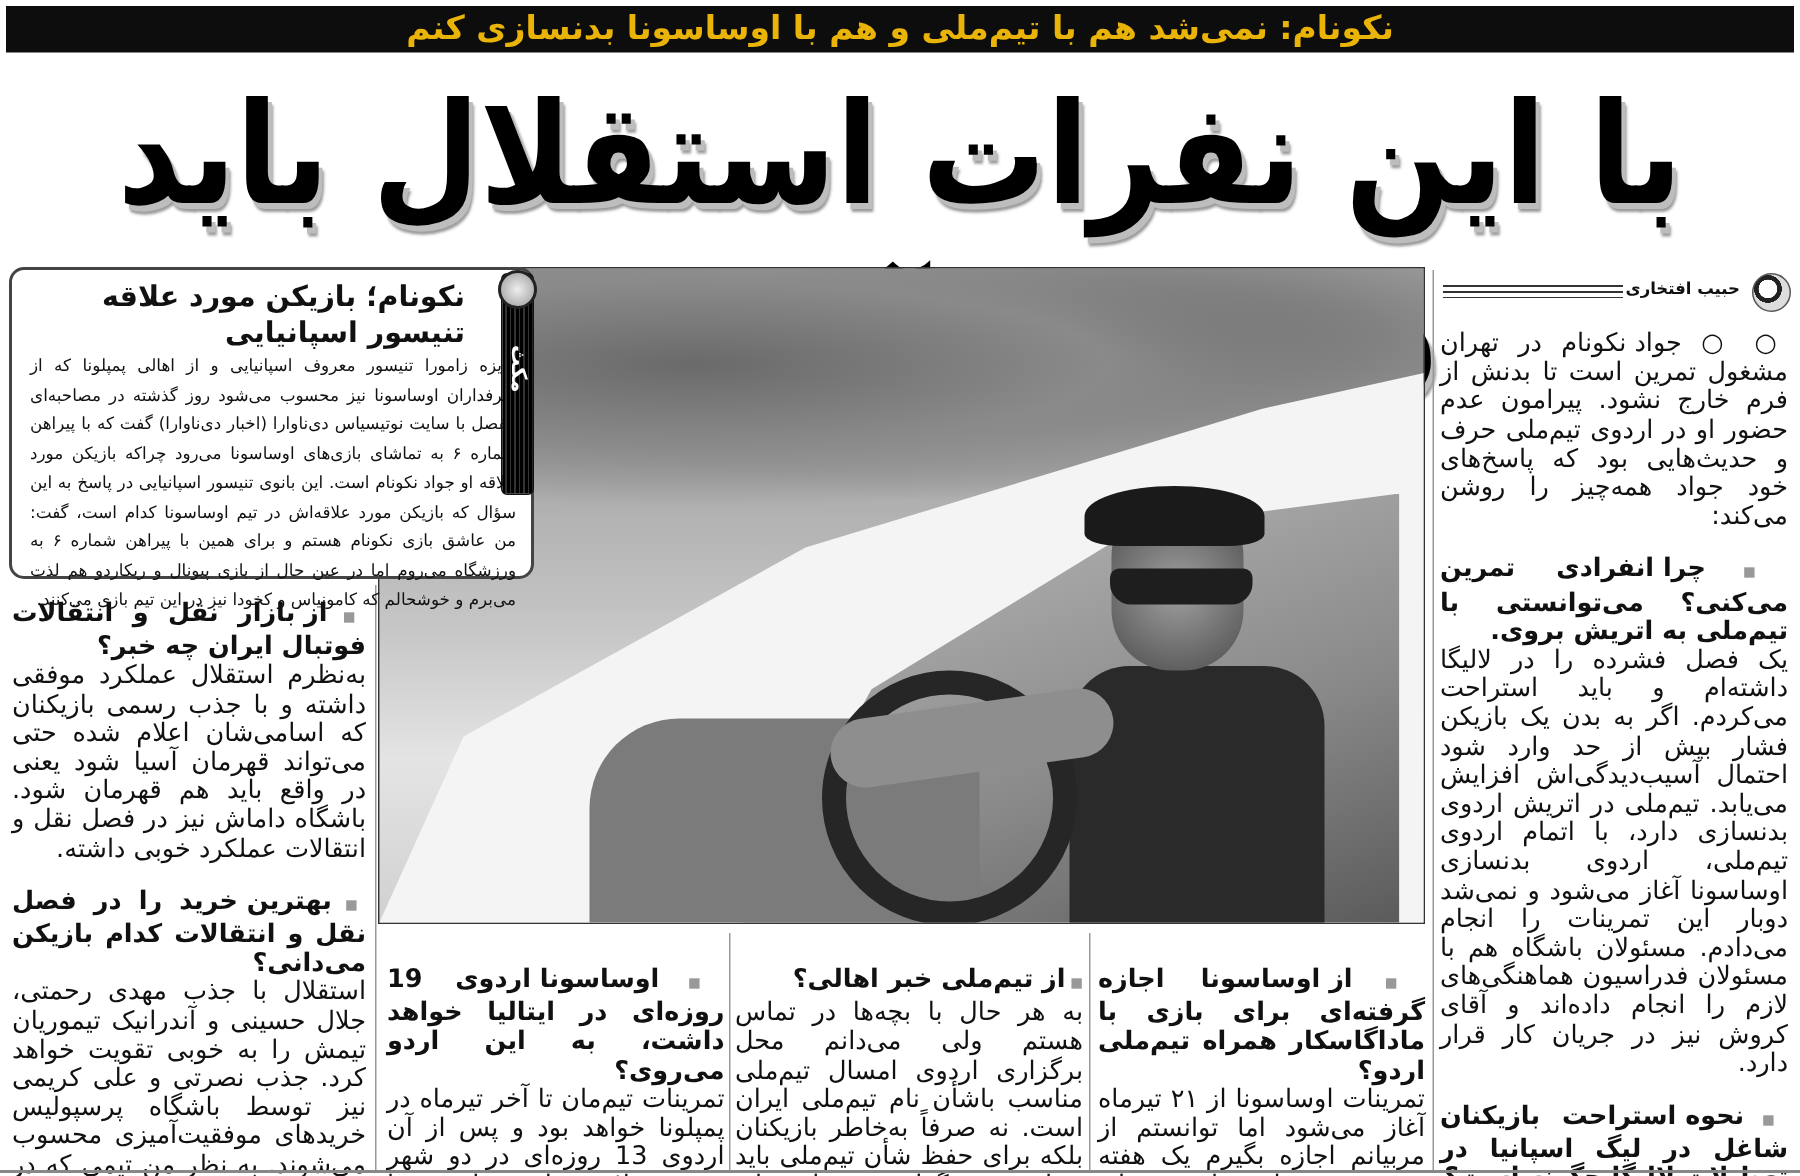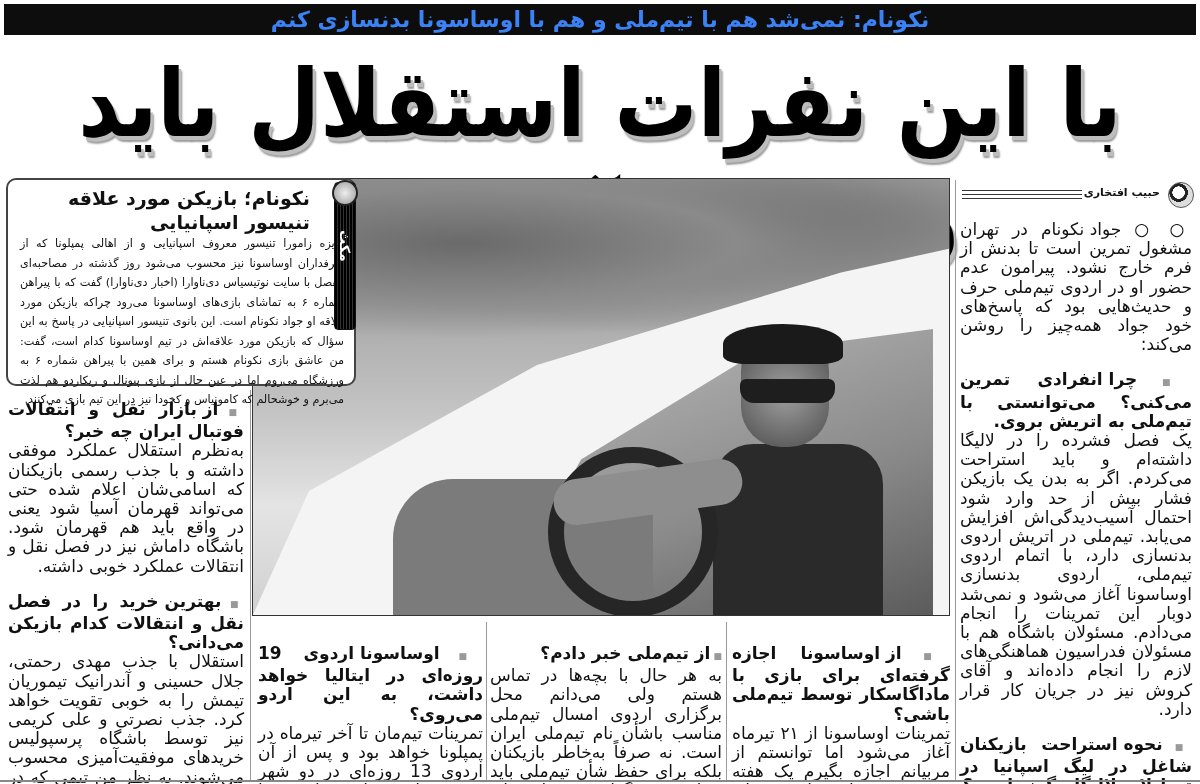--- a/index.html
+++ b/index.html
@@ -1,21 +1,21 @@
 <!DOCTYPE html>
 <html><head>
 <meta charset="utf-8">
 <style>
   * { box-sizing: border-box; margin: 0; padding: 0; }
   html, body { width: 1200px; height: 784px; overflow: hidden; background: #fff; }
   body { position: relative; font-family: "DejaVu Sans", sans-serif; color: #111; direction: rtl; }
 
   .kicker {
     position: absolute; left: 4px; top: 4px; width: 1192px; height: 31px;
-    background: #0d0d0d; color: #3b82f6; text-align: center;
+    background: #0d0d0d; color: #eab308; text-align: center;
     font-size: 22px; font-weight: bold; line-height: 31px; letter-spacing: -0.5px;
   }
   .headline {
     position: absolute; left: 0; top: 40px; width: 1200px; height: 128px;
     text-align: center; font-size: 94px; font-weight: 900; line-height: 128px;
     letter-spacing: -4px; color: #000;
     text-shadow: 3px 4px 0 #bdbdbd, 4px 6px 2px #9a9a9a;
     font-family: "DejaVu Sans", sans-serif; transform: scaleX(0.88); transform-origin: center;
   }
 
@@ -125,25 +125,25 @@
 
 <div class="col col-left">
   <p class="q">از بازار نقل و انتقالات فوتبال ایران چه خبر؟</p>
   <p>به‌نظرم استقلال عملکرد موفقی داشته و با جذب رسمی بازیکنان که اسامی‌شان اعلام شده حتی می‌تواند قهرمان آسیا شود یعنی در واقع باید هم قهرمان شود. باشگاه داماش نیز در فصل نقل و انتقالات عملکرد خوبی داشته.</p>
   <p class="q">بهترین خرید را در فصل نقل و انتقالات کدام بازیکن می‌دانی؟</p>
   <p>استقلال با جذب مهدی رحمتی، جلال حسینی و آندرانیک تیموریان تیمش را به خوبی تقویت خواهد کرد. جذب نصرتی و علی کریمی نیز توسط باشگاه پرسپولیس خریدهای موفقیت‌آمیزی محسوب می‌شوند. به نظر من تیمی که در ۳ جام حضور دارد باید ۲۰ بازیکن خوب داشته باشد و بتواند به آنها استراحت بدهد و ۱۱ بازیکن مجبور نباشند همه بازی‌ها را انجام دهند.</p>
   <p>اگر استقلال این نفراتی که روزنامه‌ها نوشته‌اند را بگیرد، قهرمان می‌شود آنها حتی باید قهرمان آسیا شوند.</p>
 </div>
 
 <div class="col col-b1">
-  <p class="q">از اوساسونا اجازه گرفته‌ای برای بازی با ماداگاسکار توسط تیم‌ملی باشی؟</p>
+  <p class="q">از اوساسونا اجازه گرفته‌ای برای بازی با ماداگاسکار همراه تیم‌ملی اردو؟</p>
   <p>تمرینات اوساسونا از ۲۱ تیرماه آغاز می‌شود اما توانستم از مربیانم اجازه بگیرم یک هفته بیشتر در تهران بمانم و برای بازی با ماداگاسکار در خدمت تیم‌ملی باشم.</p>
 </div>
 <div class="col col-b2">
-  <p class="q">از تیم‌ملی خبر دادم؟</p>
+  <p class="q">از تیم‌ملی خبر اهالی؟</p>
   <p>به هر حال با بچه‌ها در تماس هستم ولی می‌دانم محل برگزاری اردوی امسال تیم‌ملی مناسب باشأن نام تیم‌ملی ایران است. نه صرفاً به‌خاطر بازیکنان بلکه برای حفظ شأن تیم‌ملی باید محل برگزاری اردوهای ملی‌پوشان جای آبرومندانه‌ای باشد.</p>
 </div>
 <div class="col col-b3">
   <p class="q">اوساسونا اردوی 19 روزه‌ای در ایتالیا خواهد داشت، به این اردو می‌روی؟</p>
   <p>تمرینات تیم‌مان تا آخر تیرماه در پمپلونا خواهد بود و پس از آن اردوی 13 روزه‌ای در دو شهر رم و میلان خواهیم داشت. با لاتزیو، پارما و دو تیم دسته‌دومی نیز بازی خواهیم کرد.</p>
 </div>
 
 <div class="vrule" style="left:955px; top:180px; height:600px;"></div>
 <div class="vrule" style="left:726px; top:622px; height:160px;"></div>
 <div class="vrule" style="left:486px; top:622px; height:160px;"></div>

